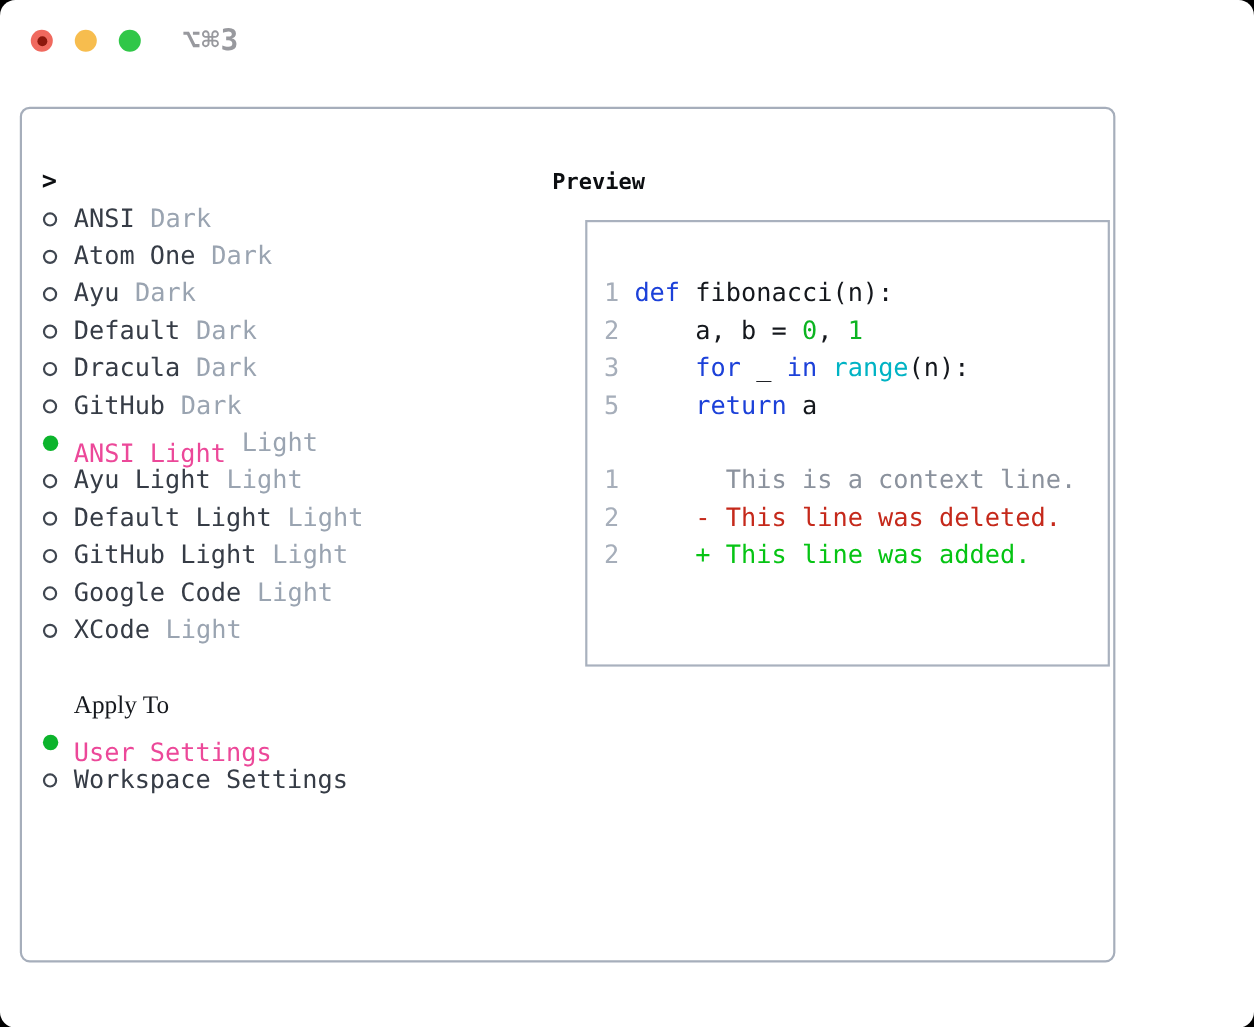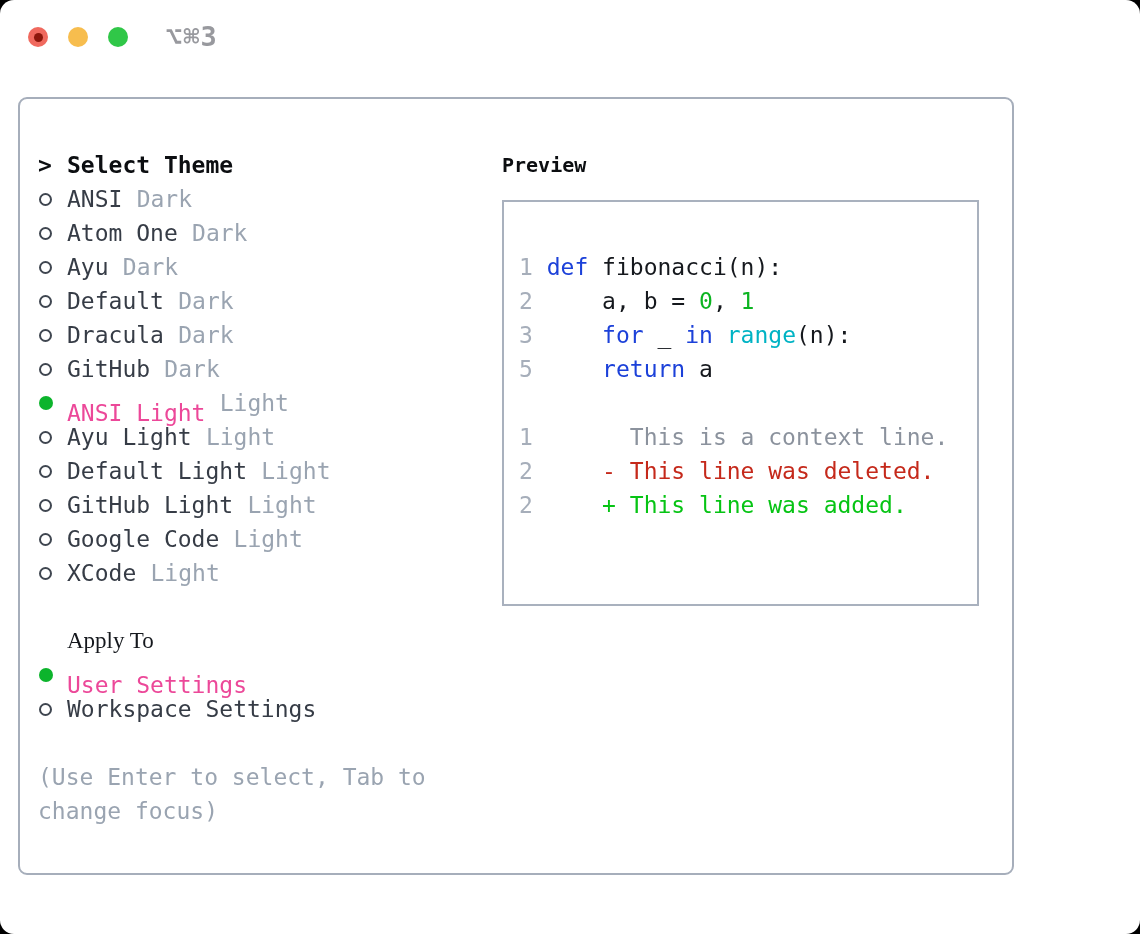--- a/index.html
+++ b/index.html
@@ -32,21 +32,21 @@
   .dot.unselected{border:2px solid #3f4650;}
   .dot.selected{background:#0cb42c;width:14px;height:14px;}
   .name{color:#363c46;}
   .row.selected .name{color:#ec4899;margin-top:20px;}
   .tag{color:#9aa4b1;margin-left:0.62em;text-align:center;}
   .help{color:#9aa4b1;}
   .help div{height:34px;line-height:34px;}
   
   .preview-header{position:absolute;left:482px;top:49px;height:34px;line-height:34px;font-size:20px;font-weight:bold;color:#0c0e11;}
   .preview-box{
-    position:absolute;left:482px;top:101px;width:477px;height:406px;
+    position:absolute;left:512px;top:101px;width:477px;height:406px;
     border:2px solid #a9b1be;box-sizing:border-box;background:#fff;
   }
   .code{padding:48px 0 0 15px;}
   .code-line{height:34px;line-height:34px;white-space:pre;font-size:23px;}
   .c-plain{color:#15181d;}
   .c-num{color:#a6aeba;}
   .c-kw{color:#1c41d9;}
   .c-lit{color:#0cb421;}
   .c-fn{color:#00b3c4;}
   .c-ctx{color:#8b929d;}
@@ -65,21 +65,20 @@
     <span class="light yellow"></span>
     <span class="light green"></span>
     <span class="shortcut">⌥⌘3</span>
   </div>
 
   <div class="panel">
 
     <div class="list">
       <div class="row">
         <span class="marker prefix">&gt;</span>
-        <span class="hdr">Select Theme</span>
       </div>
 
       <div id="theme-items">
           <div class="row option">
             <span class="marker">
               <span class="dot unselected"></span>
             </span>
             <span class="name">ANSI</span>
             <span class="tag">Dark</span>
           </div>
@@ -179,24 +178,20 @@
           <div class="row option">
             <span class="marker">
               <span class="dot unselected"></span>
             </span>
             <span class="name">Workspace Settings</span>
           </div>
         </div>
 
       <div class="row blank"></div>
 
-      <div class="help">
-        <div>(Use Enter to select, Tab to</div>
-        <div>change focus)</div>
-      </div>
     </div>
 
     <div class="preview-header">Preview</div>
 
     <div class="preview-box">
       <div class="code" id="code-lines">
           <div class="code-line"><span class="c-num">1</span><span class="c-plain"> </span><span class="c-kw">def</span><span class="c-plain"> fibonacci(n):</span></div>
           <div class="code-line"><span class="c-num">2</span><span class="c-plain">     a, b = </span><span class="c-lit">0</span><span class="c-plain">, </span><span class="c-lit">1</span></div>
           <div class="code-line"><span class="c-num">3</span><span class="c-plain">     </span><span class="c-kw">for</span><span class="c-plain"> _ </span><span class="c-kw">in</span><span class="c-plain"> </span><span class="c-fn">range</span><span class="c-plain">(n):</span></div>
           <div class="code-line"><span class="c-num">5</span><span class="c-plain">     </span><span class="c-kw">return</span><span class="c-plain"> a</span></div>

